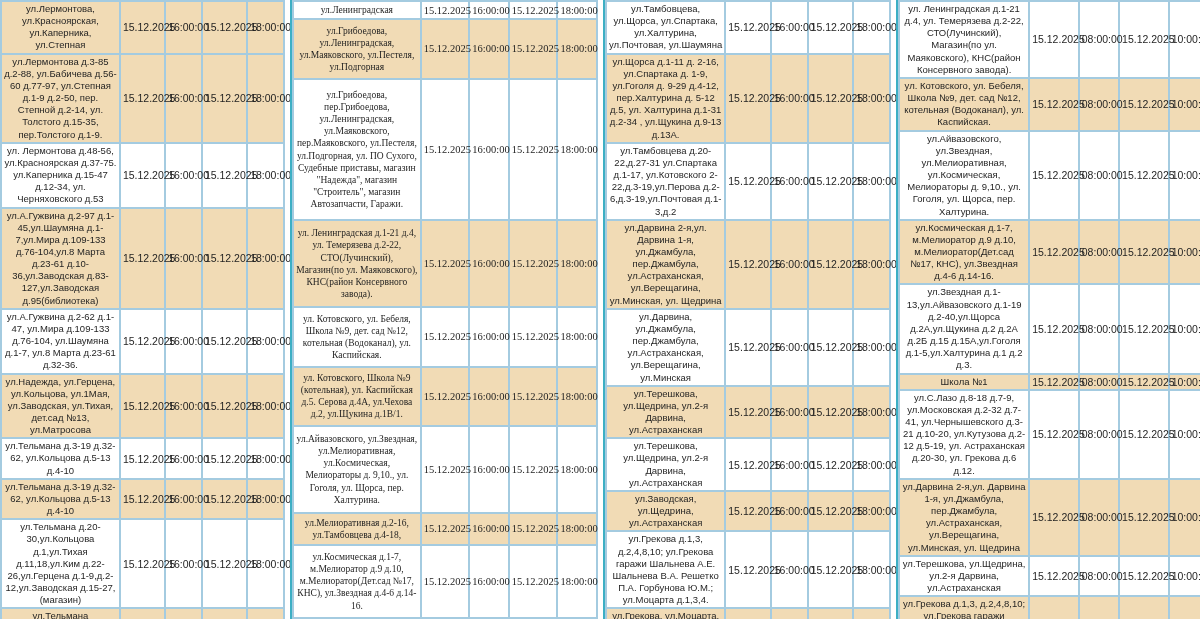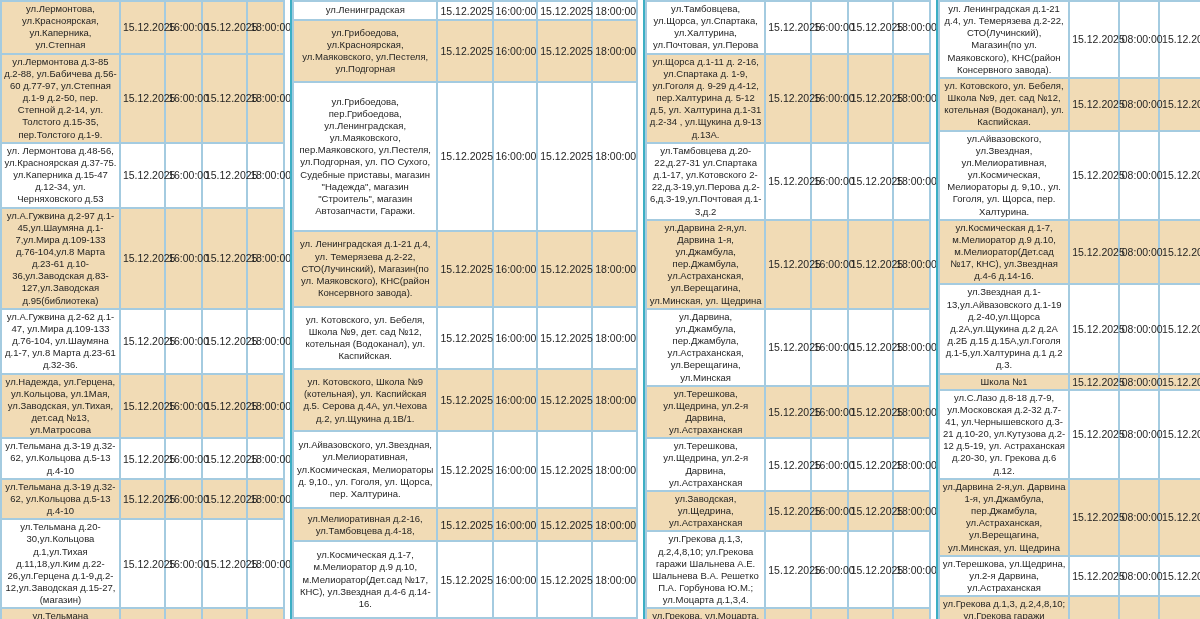--- a/index.html
+++ b/index.html
@@ -1,21 +1,21 @@
 <!DOCTYPE html>
 <html style="--tan: #f1dbb5; --white: #ffffff; --cell-border: #a4cbe0; --sep: #3cafc4; --text: #1f1f1f; --bg: #ffffff;"><head>
 <meta charset="utf-8">
 <style>
   html,body{margin:0;padding:0;background:#ffffff;}
   body{font-family:"Liberation Sans",sans-serif;}
   #board{display:flex;width:1200px;height:619px;overflow:hidden;background:var(--bg,#fff);}
   .block{box-sizing:border-box;flex-shrink:0;}
   .block + .block{margin-left:5px;border-left:2px solid var(--sep,#3cafc4);}
   .block:nth-child(1){width:285px;}
-  .block:nth-child(2){width:348px;}
+  .block:nth-child(2){width:308px;font-family:Liberation Serif, serif;}
   .block:nth-child(3){width:288px;}
   .block:nth-child(4){width:314px;}
   table{border-collapse:collapse;width:100%;height:619px;table-layout:fixed;}
   td{border:2px solid var(--cell-border,#a4cbe0);padding:1px 2px;text-align:center;
      vertical-align:middle;color:var(--text,#1f1f1f);background:var(--white,#fff);}
   td.addr{font-size:9.5px;line-height:1.28;word-wrap:break-word;}
   td.dt{font-size:10.5px;white-space:nowrap;}
   tr.tan td{background:var(--tan,#f1dbb5);}
   col.c-addr{width:42%;}
   col.c-date{width:16%;}
@@ -119,21 +119,21 @@
         </colgroup>
         <tbody>
           <tr class="white">
             <td class="addr">ул.Ленинградская</td>
             <td class="dt">15.12.2025</td>
             <td class="dt">16:00:00</td>
             <td class="dt">15.12.2025</td>
             <td class="dt">18:00:00</td>
           </tr>
           <tr class="tan">
-            <td class="addr">ул.Грибоедова, ул.Красноярская, ул.Маяковского, ул.Пестеля, ул.Подгорная</td>
+            <td class="addr">ул.Грибоедова, ул.Ленинградская, ул.Маяковского, ул.Пестеля, ул.Подгорная</td>
             <td class="dt">15.12.2025</td>
             <td class="dt">16:00:00</td>
             <td class="dt">15.12.2025</td>
             <td class="dt">18:00:00</td>
           </tr>
           <tr class="white">
             <td class="addr">ул.Грибоедова, пер.Грибоедова, ул.Ленинградская, ул.Маяковского, пер.Маяковского, ул.Пестеля, ул.Подгорная, ул. ПО Сухого, Судебные приставы, магазин "Надежда", магазин "Строитель", магазин Автозапчасти, Гаражи.</td>
             <td class="dt">15.12.2025</td>
             <td class="dt">16:00:00</td>
             <td class="dt">15.12.2025</td>
@@ -188,21 +188,21 @@
       <table>
         <colgroup>
           <col class="c-addr">
           <col class="c-date">
           <col class="c-time">
           <col class="c-date">
           <col class="c-time">
         </colgroup>
         <tbody>
           <tr class="white">
-            <td class="addr">ул.Тамбовцева, ул.Щорса, ул.Спартака, ул.Халтурина, ул.Почтовая, ул.Перова</td>
+            <td class="addr">ул.Тамбовцева, ул.Щорса, ул.Спартака, ул.Халтурина, ул.Почтовая, ул.Шаумяна</td>
             <td class="dt">15.12.2025</td>
             <td class="dt">16:00:00</td>
             <td class="dt">15.12.2025</td>
             <td class="dt">18:00:00</td>
           </tr>
           <tr class="tan">
             <td class="addr">ул.Щорса д.1-11 д. 2-16, ул.Спартака д. 1-9, ул.Гоголя д. 9-29 д.4-12, пер.Халтурина д. 5-12 д.5, ул. Халтурина д.1-31 д.2-34 , ул.Щукина д.9-13 д.13А.</td>
             <td class="dt">15.12.2025</td>
             <td class="dt">16:00:00</td>
             <td class="dt">15.12.2025</td>

